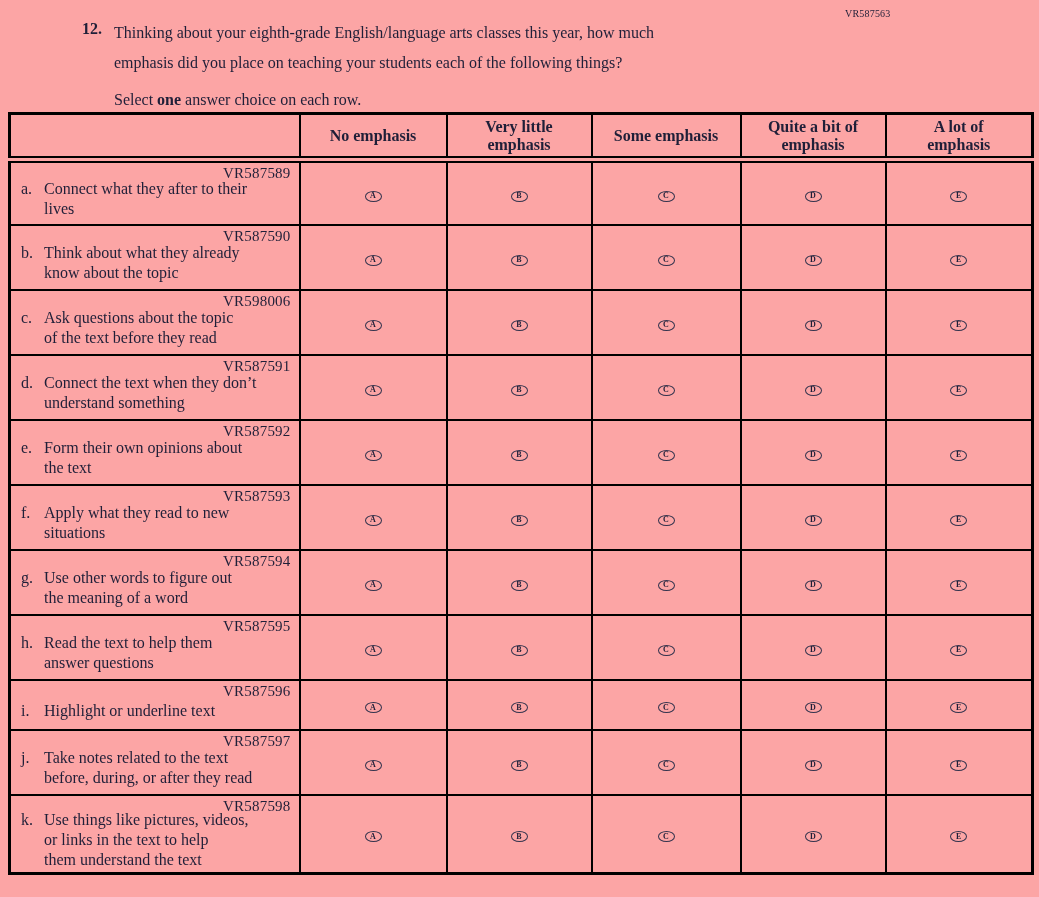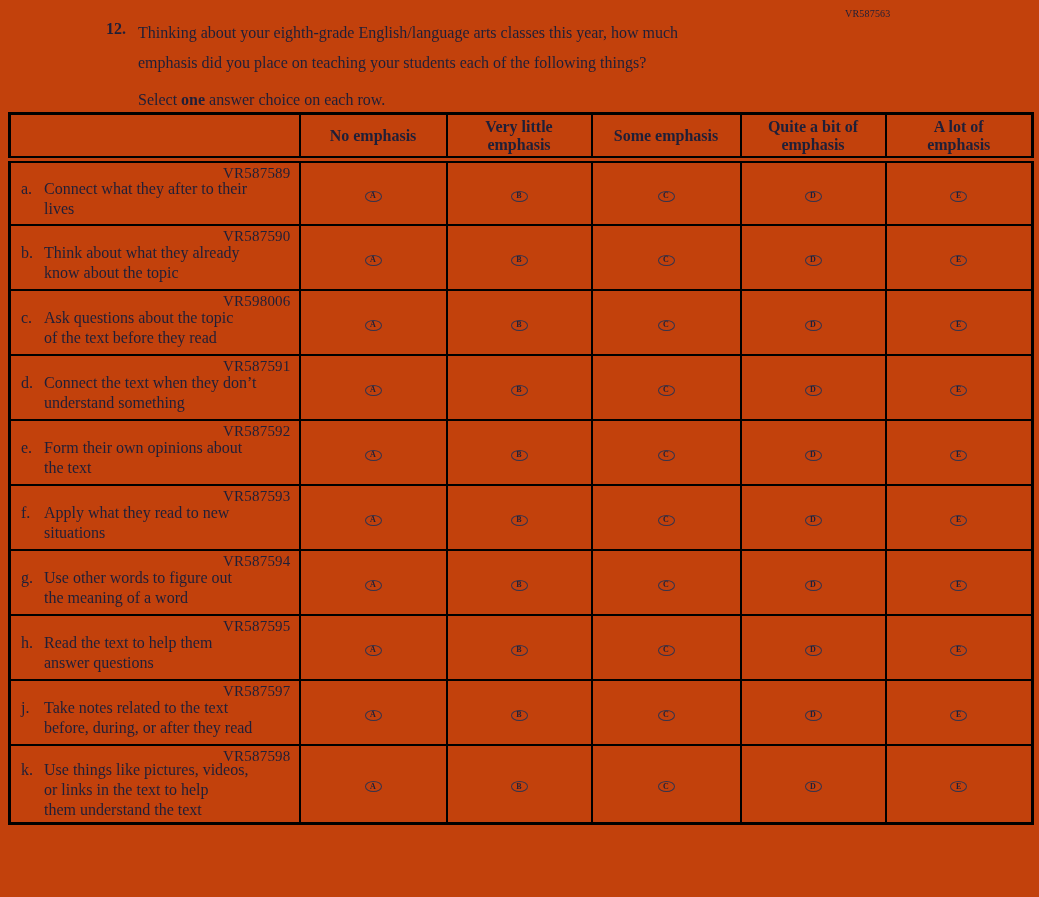--- a/index.html
+++ b/index.html
@@ -6,34 +6,34 @@
   html, body { margin: 0; padding: 0; }
   body {
     width: 1039px; height: 897px;
     background: #ffffff;
     font-family: "Liberation Serif", serif;
     color: #1f1f38;
   }
   .page {
     position: relative;
     width: 1039px; height: 897px;
-    background: #c2410c;
+    background: #fca5a5;
     overflow: hidden;
   }
 
   
   .form-code-top {
     position: absolute;
     top: 8px; left: 845px;
     font-size: 10px;
     letter-spacing: 0.2px;
   }
   .question-block {
     position: absolute;
-    top: 18px; left: 106px;
+    top: 18px; left: 82px;
     width: 710px;
   }
   .q-row { display: flex; }
   .q-num {
     font-weight: bold;
     font-size: 16px;
     width: 32px;
     flex: 0 0 32px;
     line-height: 21px;
   }
@@ -292,20 +292,34 @@
 answer questions</span>
           </div>
         </td>
         <td class="bubble-cell"><span class="bubble">A</span></td>
         <td class="bubble-cell"><span class="bubble">B</span></td>
         <td class="bubble-cell"><span class="bubble">C</span></td>
         <td class="bubble-cell"><span class="bubble">D</span></td>
         <td class="bubble-cell"><span class="bubble">E</span></td>
       </tr>
 
+      <tr class="h50">
+        <td class="label-cell">
+          <span class="vr-code">VR587596</span>
+          <div class="item">
+            <span class="item-letter">i.</span>
+            <span class="item-text">Highlight or underline text</span>
+          </div>
+        </td>
+        <td class="bubble-cell"><span class="bubble">A</span></td>
+        <td class="bubble-cell"><span class="bubble">B</span></td>
+        <td class="bubble-cell"><span class="bubble">C</span></td>
+        <td class="bubble-cell"><span class="bubble">D</span></td>
+        <td class="bubble-cell"><span class="bubble">E</span></td>
+      </tr>
 
       <tr class="h65">
         <td class="label-cell">
           <span class="vr-code">VR587597</span>
           <div class="item">
             <span class="item-letter">j.</span>
             <span class="item-text">Take notes related to the text
 before, during, or after they read</span>
           </div>
         </td>

